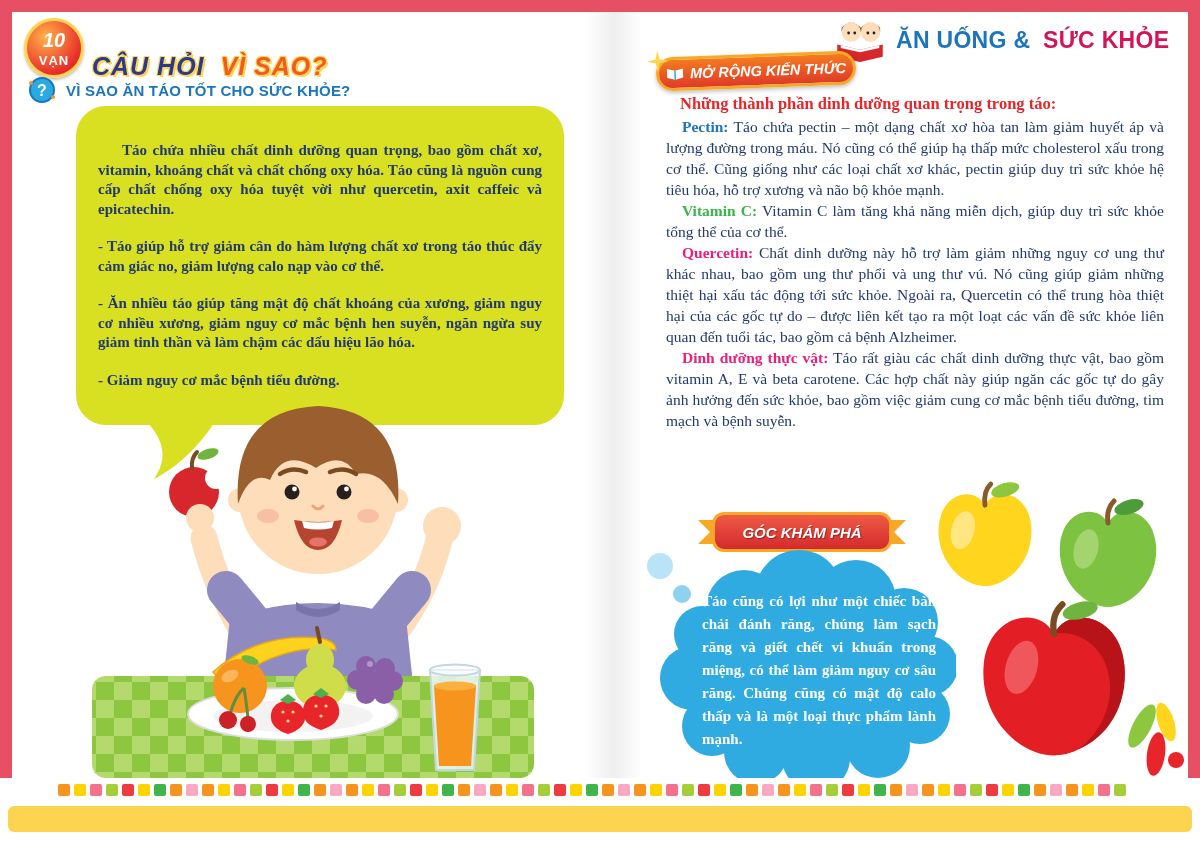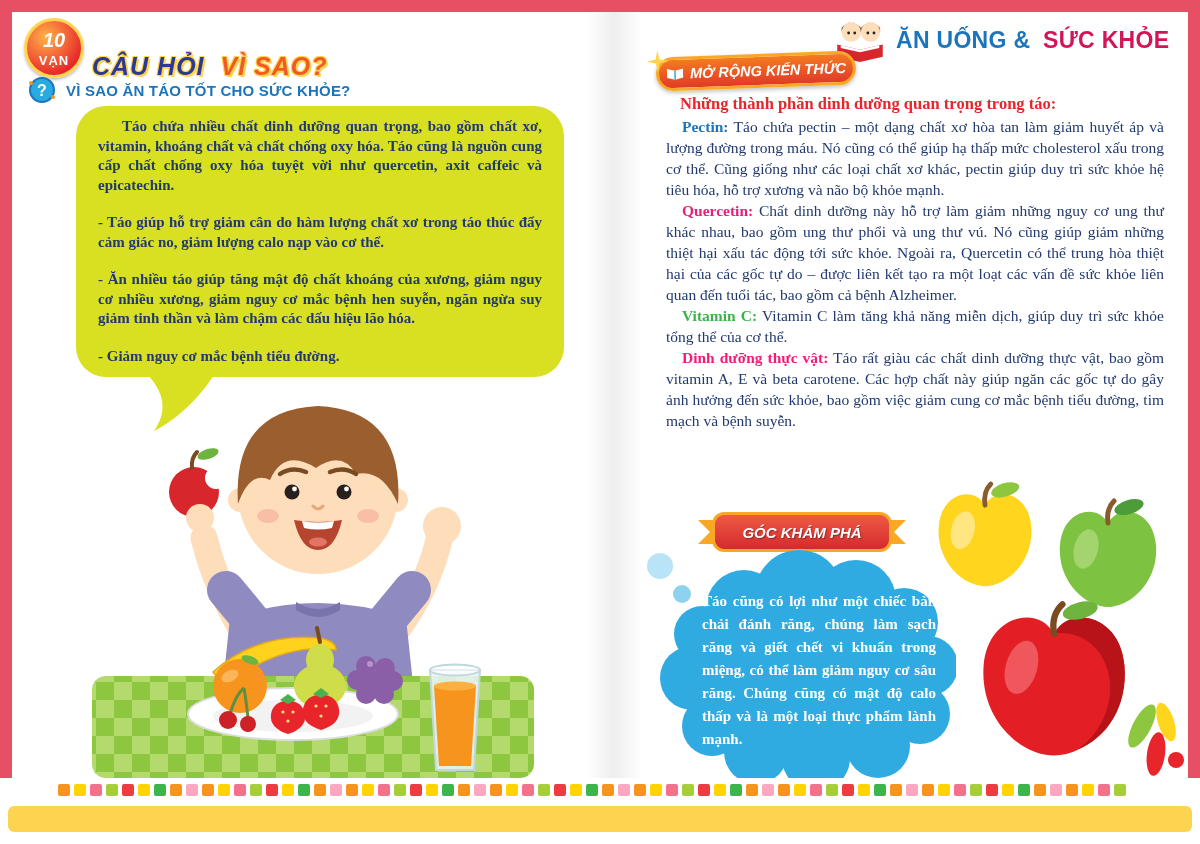--- a/index.html
+++ b/index.html
@@ -24,21 +24,21 @@
   .logo-title { position:absolute; left:92px; top:32px; font-weight:bold; font-size:25px; letter-spacing:1px; font-style:italic;
     text-shadow:2px 2px 0 #ffd54f, -1px -1px 0 #ffd54f, 1px -1px 0 #ffd54f, -1px 1px 0 #ffd54f; white-space:nowrap;margin-top:20px; }
   .logo-title .w1 { color:#2b3990; }
   .logo-title .w2 { color:#f15a24; margin-left:8px; }
 
   .q-row { position:absolute; left:28px; top:76px; display:flex; align-items:center; gap:10px; }
   .q-title { color:var(--lead-blue,#1b75bc); font-weight:bold; font-size:15px; letter-spacing:.2px; }
 
   
   .bubble { position:absolute; left:76px; top:106px; width:488px; background:var(--bubble-green,#d9e021);
-    border-radius:30px; padding:11px 22px; color:var(--text-navy,#21396f);
+    border-radius:30px; padding:35px 22px; color:var(--text-navy,#21396f);
     font-family:"Liberation Serif", serif; font-weight:bold; font-size:15px; line-height:19.5px; text-align:justify; }
   .bubble p + p { margin-top:18px; }
   .bubble .indent { text-indent:24px; }
   .bubble .tail { position:absolute; left:66px; top:calc(100% - 2px); }
 
   .boy { position:absolute; left:78px; top:376px; }
 
   
   .r-header { position:absolute; left:832px; top:18px; display:flex; align-items:center; gap:8px; }
   .r-header .title { font-size:23px; font-weight:bold; letter-spacing:.3px; white-space:nowrap; }
@@ -256,26 +256,26 @@
     </div>
 
     <div class="section-heading">Những thành phần dinh dưỡng quan trọng trong táo:</div>
 
     <div class="r-paragraphs">
       <p>
         <span class="lead lead-blue">Pectin:</span>
         <span>Táo chứa pectin – một dạng chất xơ hòa tan làm giảm huyết áp và lượng đường trong máu. Nó cũng có thể giúp hạ thấp mức cholesterol xấu trong cơ thể. Cũng giống như các loại chất xơ khác, pectin giúp duy trì sức khỏe hệ tiêu hóa, hỗ trợ xương và não bộ khỏe mạnh.</span>
       </p>
       <p>
+        <span class="lead lead-green">Vitamin C:</span>
+        <span>Vitamin C làm tăng khả năng miễn dịch, giúp duy trì sức khỏe tổng thể của cơ thể.</span>
+      </p>
+      <p>
         <span class="lead lead-magenta">Quercetin:</span>
         <span>Chất dinh dưỡng này hỗ trợ làm giảm những nguy cơ ung thư khác nhau, bao gồm ung thư phổi và ung thư vú. Nó cũng giúp giảm những thiệt hại xấu tác động tới sức khỏe. Ngoài ra, Quercetin có thể trung hòa thiệt hại của các gốc tự do – được liên kết tạo ra một loạt các vấn đề sức khỏe liên quan đến tuổi tác, bao gồm cả bệnh Alzheimer.</span>
-      </p>
-      <p>
-        <span class="lead lead-green">Vitamin C:</span>
-        <span>Vitamin C làm tăng khả năng miễn dịch, giúp duy trì sức khỏe tổng thể của cơ thể.</span>
       </p>
       <p>
         <span class="lead lead-magenta">Dinh dưỡng thực vật:</span>
         <span>Táo rất giàu các chất dinh dưỡng thực vật, bao gồm vitamin A, E và beta carotene. Các hợp chất này giúp ngăn các gốc tự do gây ảnh hưởng đến sức khỏe, bao gồm việc giảm cung cơ mắc bệnh tiểu đường, tim mạch và bệnh suyễn.</span>
       </p>
     </div>
 
     <div class="discover-banner">
       <div class="tail l"></div>
       <div class="tail r"></div>

